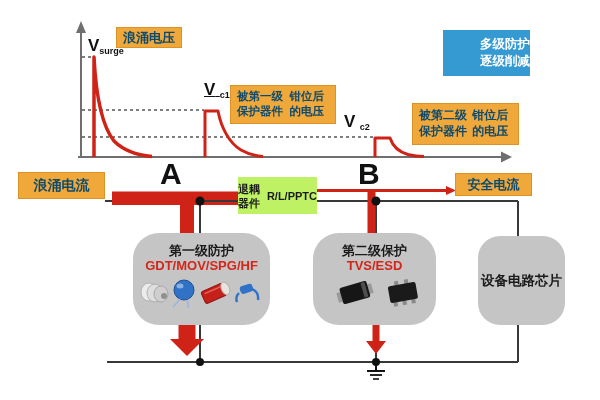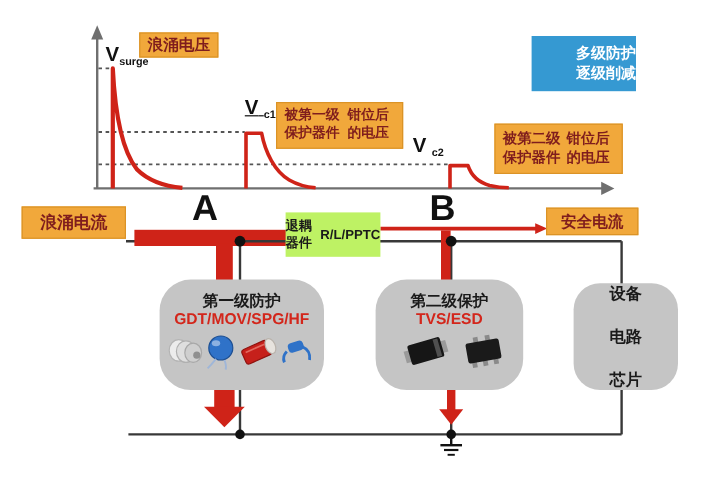--- a/index.html
+++ b/index.html
@@ -3,21 +3,21 @@
 <meta charset="utf-8">
 <style>
   html,body{margin:0;padding:0;background:#fff;}
   #canvas{
     position:relative;width:600px;height:400px;background:#ffffff;overflow:hidden;
     font-family:"Liberation Sans","DejaVu Sans",sans-serif;
   }
   #base-svg{position:absolute;left:0;top:0;z-index:1;}
   .overlay{position:absolute;z-index:2;box-sizing:border-box;}
   .orange-box{
-    background:#F1A83B;color:#7f1d1d;font-weight:bold;
+    background:#F1A83B;color:#0c4a6e;font-weight:bold;
     display:flex;align-items:center;justify-content:center;
     border:1px solid #DB9326;
   }
   .orange-box.multiline{flex-direction:row;align-items:flex-start;justify-content:center;}
   .blue-box{
     background:#3599D2;color:#ffffff;font-weight:bold;
     display:flex;flex-direction:column;align-items:flex-end;justify-content:center;
   }
   .gray-box{
     background:#bef264;color:#1a1a1a;
@@ -176,19 +176,19 @@
         <rect x="72" y="25" width="4" height="5" fill="#8a8a8a"></rect>
         <rect x="81" y="25" width="4" height="5" fill="#8a8a8a"></rect>
         <rect x="90" y="25" width="4" height="5" fill="#8a8a8a"></rect>
         <rect x="76" y="5" width="4" height="5" fill="#8a8a8a"></rect>
         <rect x="86" y="5" width="4" height="5" fill="#8a8a8a"></rect>
         <rect x="69" y="9" width="28" height="17" rx="2" fill="#1a1a1a"></rect>
       </g>
     </svg>
   </div>
 
-  <div class="overlay stage-box" style="left:478px;top:236px;width:87px;height:89px;border-radius:22px;display:flex;flex-direction:column;align-items:center;justify-content:space-between;font-size:13.5px;line-height:17.5px;font-weight:600;">
+  <div class="overlay stage-box" style="left:478px;top:236px;width:87px;height:89px;border-radius:22px;display:flex;align-items:center;justify-content:center;font-size:13.5px;line-height:17.5px;font-weight:600;">
     <span>设备</span>
     <span>电路</span>
     <span>芯片</span>
   </div>
 
 </div>
 
 </body></html>

